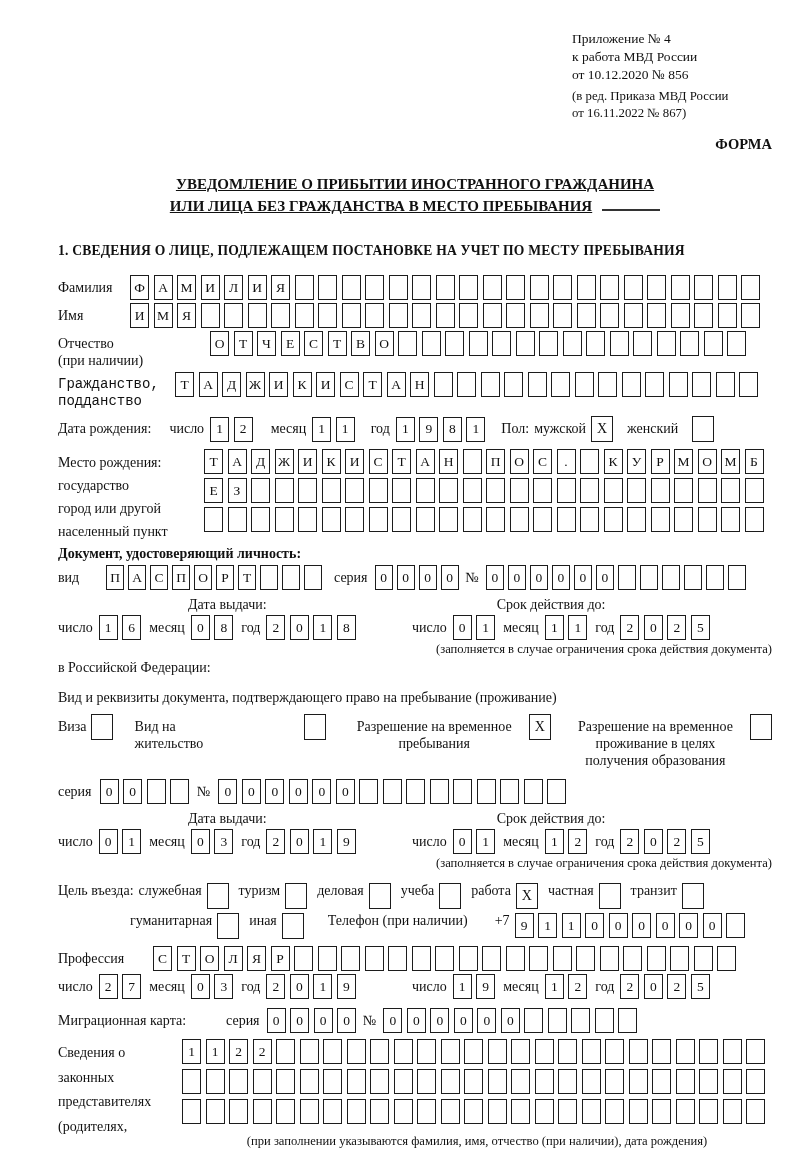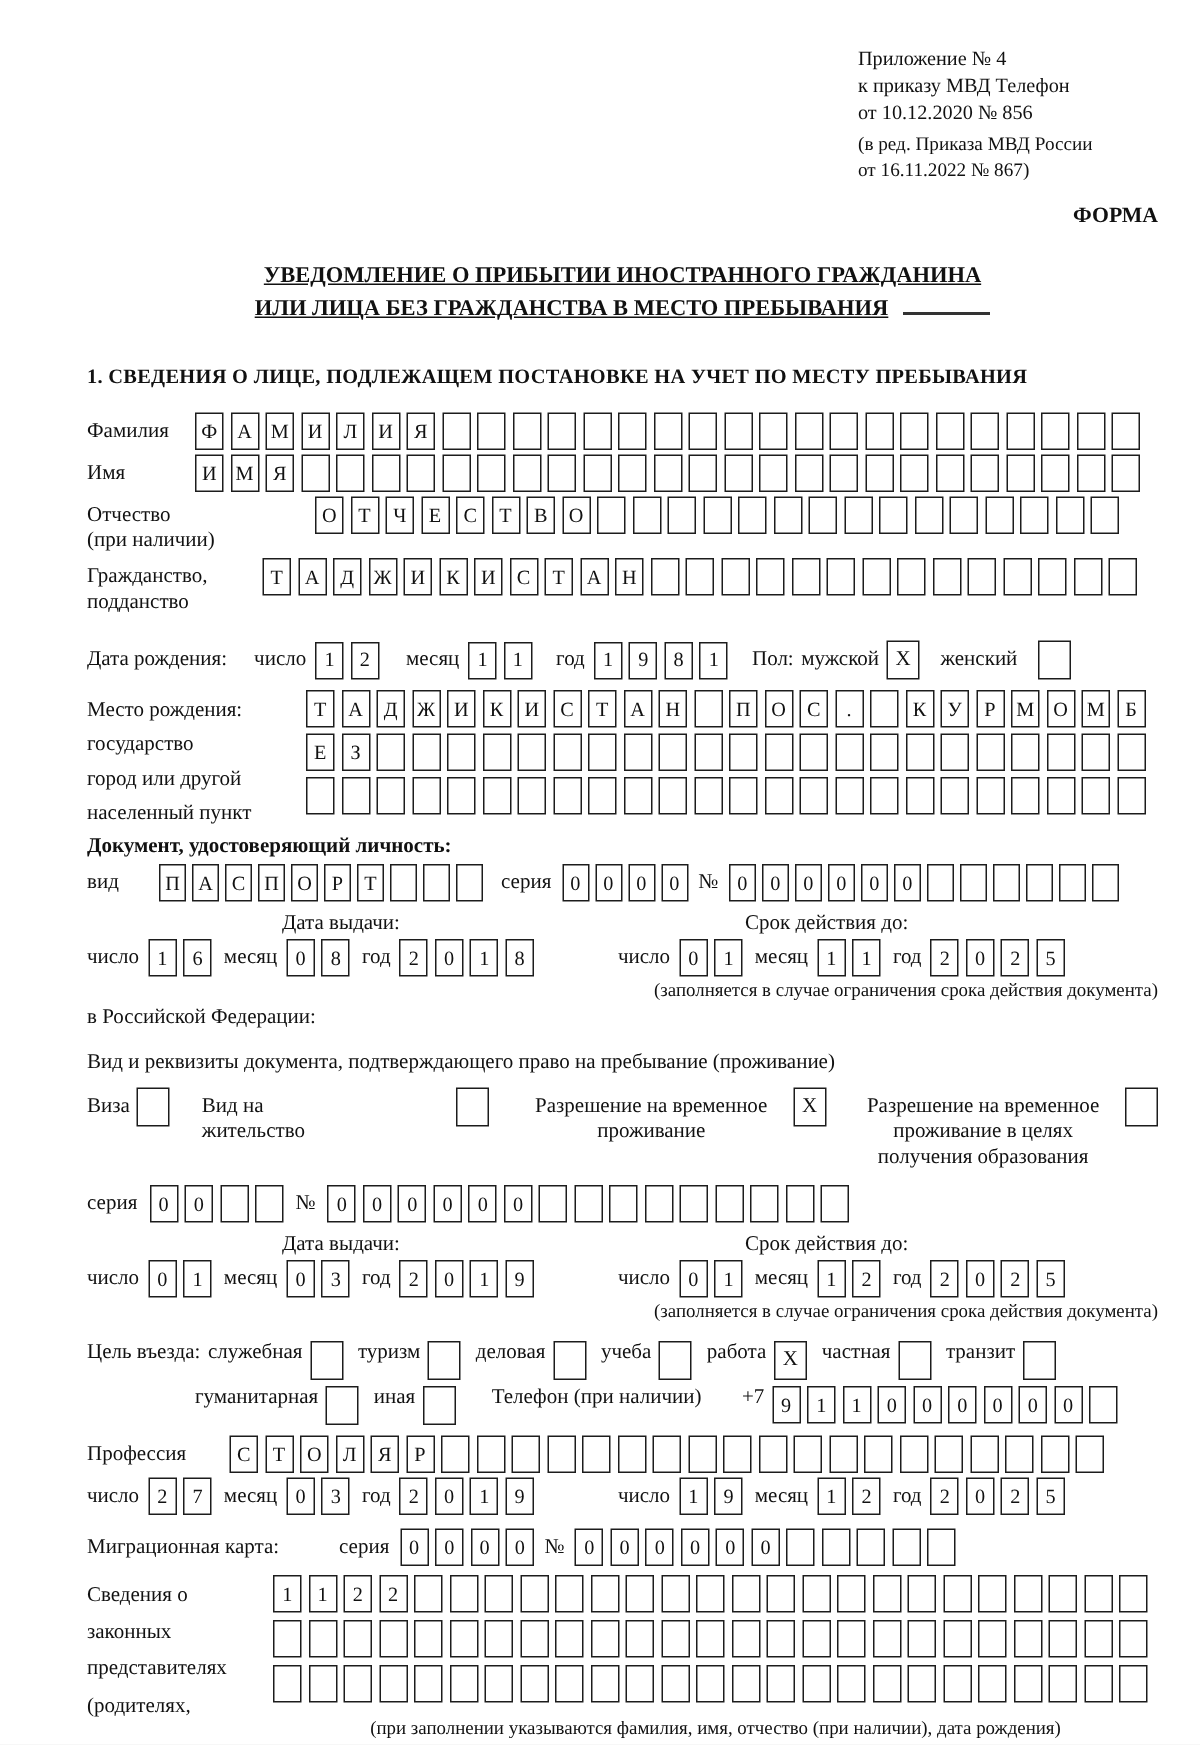--- a/index.html
+++ b/index.html
@@ -62,21 +62,21 @@
   .rep-cells-col .cells { margin-bottom:5px; }
   .rep-note { font-size:12.6px; text-align:center; margin-top:10px; }
 </style>
 </head>
 <body>
 
 <div class="page">
 
   <div class="hdr">
     <div class="hdr-line">Приложение № 4</div>
-    <div class="hdr-line">к приказу МВД Телефон</div>
+    <div class="hdr-line">к работа МВД России</div>
     <div class="hdr-line">от 10.12.2020 № 856</div>
     <div class="hdr-sub">
       <div>(в ред. Приказа МВД России</div>
       <div>от 16.11.2022 № 867)</div>
     </div>
     <div class="form-label">ФОРМА</div>
   </div>
 
   <div class="title">
     <div>УВЕДОМЛЕНИЕ О ПРИБЫТИИ ИНОСТРАННОГО ГРАЖДАНИНА</div>
@@ -179,21 +179,21 @@
         <span class="cell"></span>
         <span class="cell"></span>
         <span class="cell"></span>
         <span class="cell"></span>
         <span class="cell"></span>
         <span class="cell"></span>
       </div>
   </div>
 
   <div class="frow">
-    <div class="flabel" style="width:117px;">
+    <div class="flabel" style="width:117px;font-family:Liberation Mono, monospace;">
       <span>Гражданство,</span>
       <span>подданство</span>
     </div>
     <div class="cells">
         <span class="cell">Т</span>
         <span class="cell">А</span>
         <span class="cell">Д</span>
         <span class="cell">Ж</span>
         <span class="cell">И</span>
         <span class="cell">К</span>
@@ -212,21 +212,21 @@
         <span class="cell"></span>
         <span class="cell"></span>
         <span class="cell"></span>
         <span class="cell"></span>
         <span class="cell"></span>
         <span class="cell"></span>
         <span class="cell"></span>
       </div>
   </div>
 
-  <div class="drow" style="margin-top:17px;">
+  <div class="drow" style="margin-top:6px;">
     <span>Дата рождения:</span>
     <span style="width:18px;"></span>
     <span class="dgroup">
       <span class="glbl">число</span>
       <span class="cells">
           <span class="cell">1</span>
           <span class="cell">2</span>
         </span>
     </span>
     <span style="width:10px;"></span>
@@ -445,21 +445,21 @@
   <div class="opt-row">
     <div class="opt">
       <span class="opt-label">Виза</span>
       <span class="cbx" style="margin-left:4px;"></span>
     </div>
     <div class="opt" style="margin-left:22px;gap:48px;">
       <span class="opt-label">Вид на жительство</span>
       <span class="cbx" style="margin-left:14px;"></span>
     </div>
     <div class="opt" style="margin-left:22px;">
-      <span class="opt-label ml">Разрешение на временное проживание</span>
+      <span class="opt-label ml">Разрешение на временное пребывания</span>
       <span class="cbx">X</span>
     </div>
     <div class="opt" style="margin-left:18px;">
       <span class="opt-label ml">Разрешение на временное проживание в целях получения образования</span>
       <span class="cbx"></span>
     </div>
   </div>
 
   <div class="drow" style="margin-top:10px;">
     <span>серия</span>

